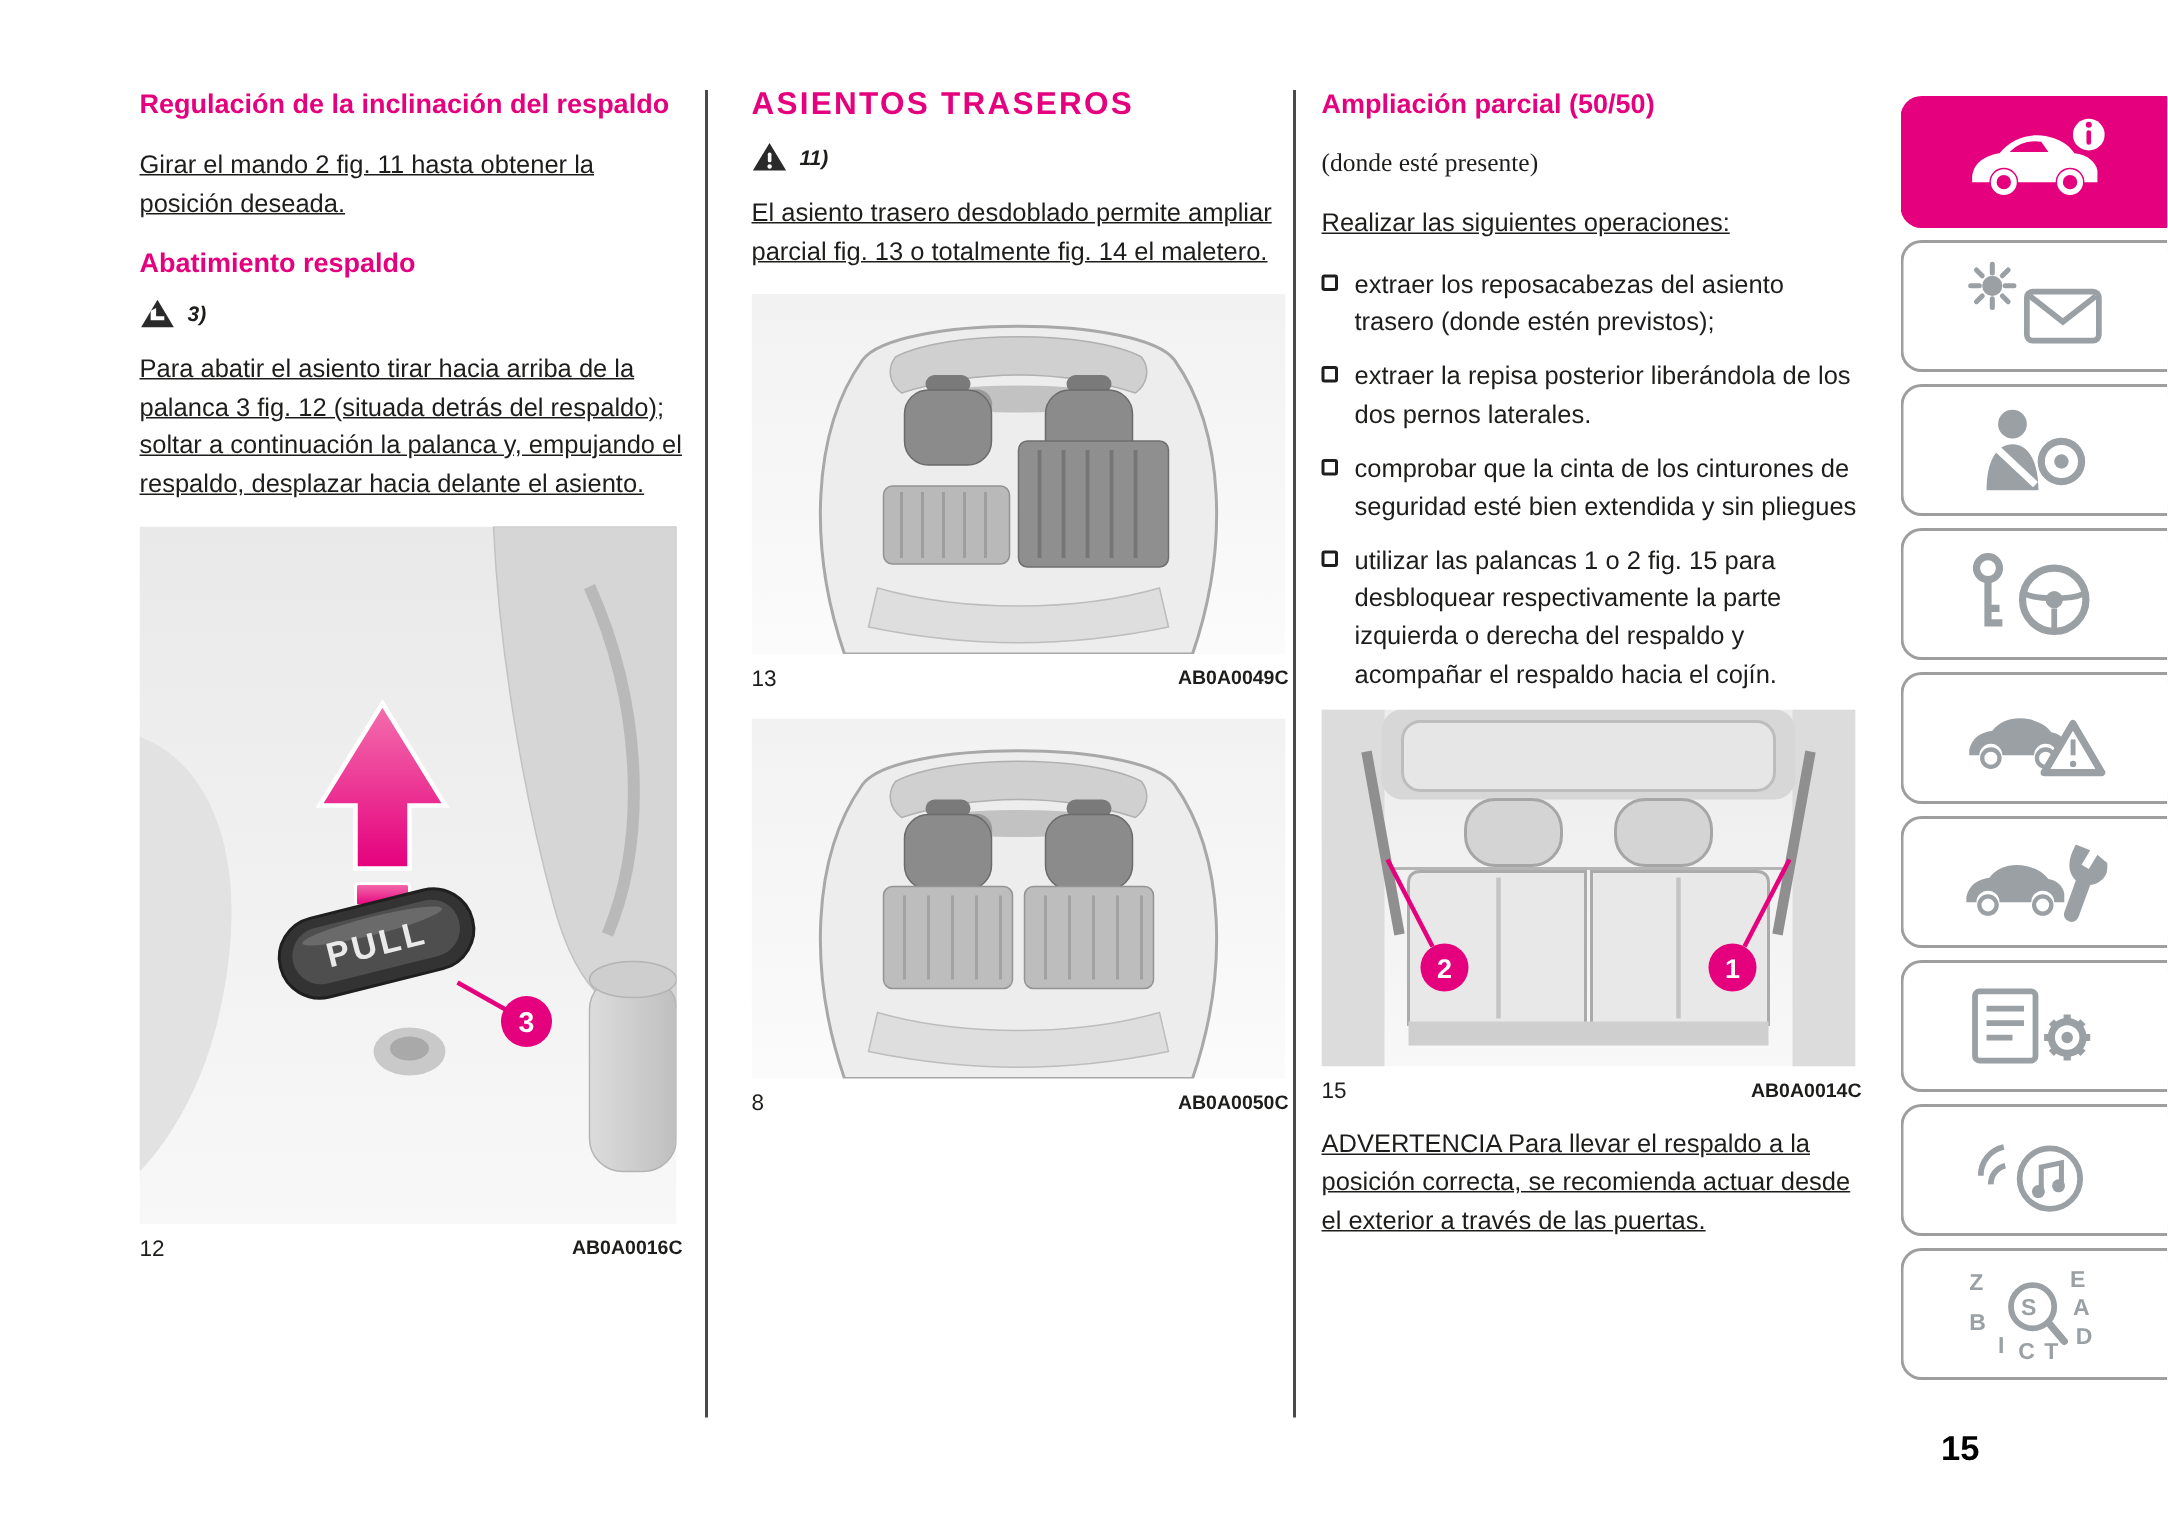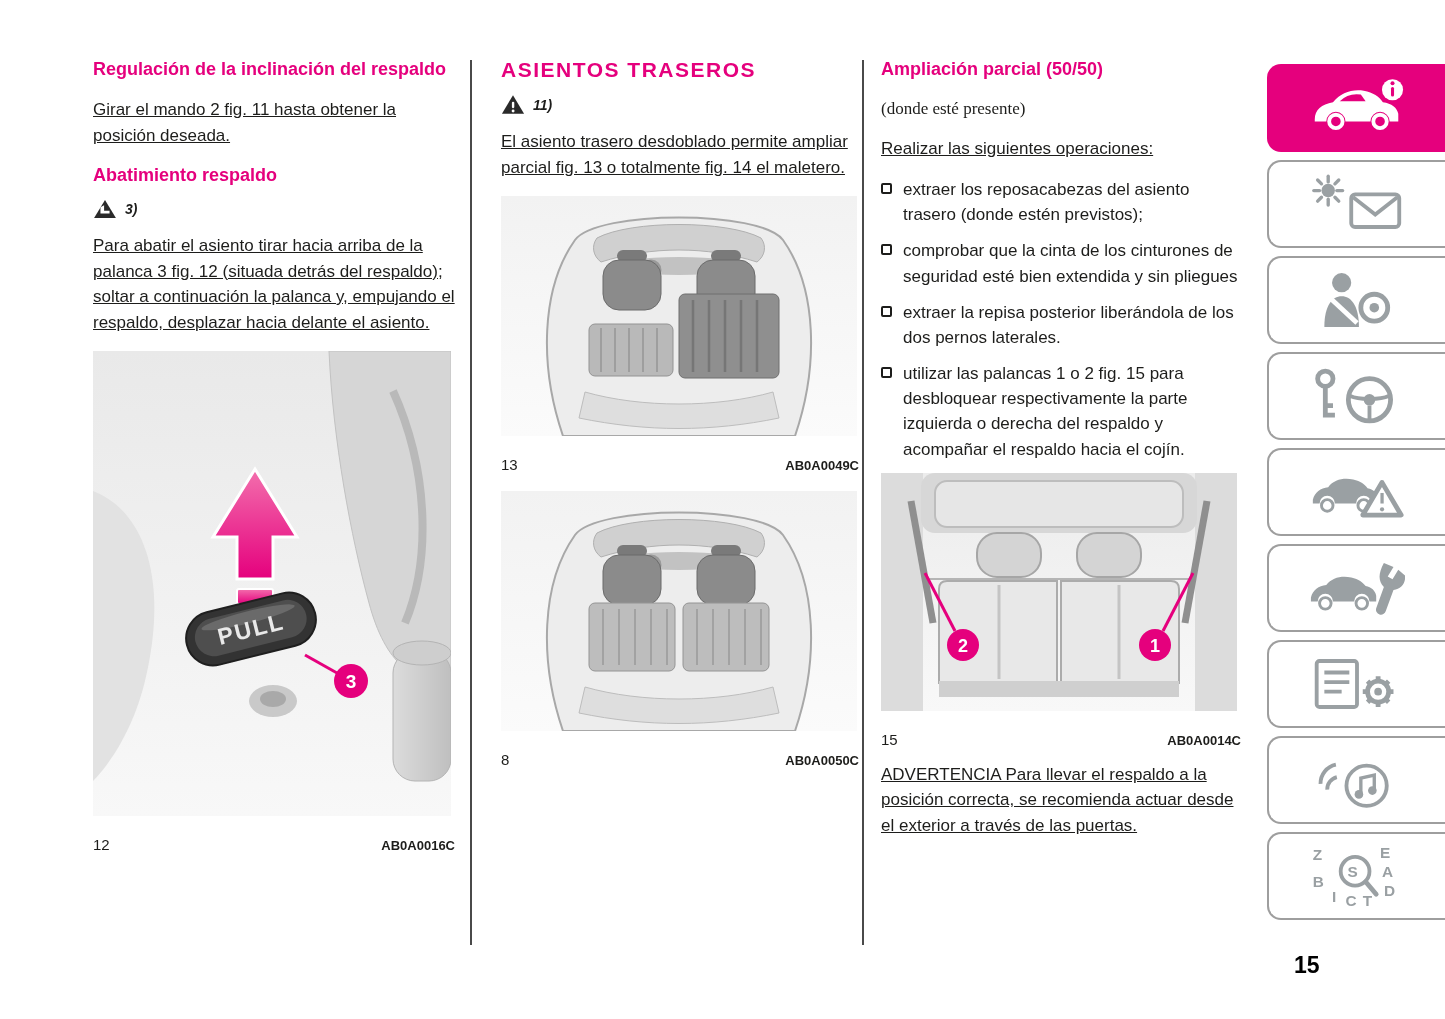--- a/index.html
+++ b/index.html
@@ -49,22 +49,22 @@
   ul.square-list { list-style: none; margin-bottom: 6px; }
   ul.square-list li { display: flex; gap: 11px; font-size: 17px; line-height: 1.48; margin-bottom: 11px; }
   .bullet-sq {
     flex: none; width: 11px; height: 11px; margin-top: 6px;
     border: 2.5px solid #1d1d1b; border-radius: 2px; background: #fff;
   }
 
   figure { margin: 0; }
   figure svg.figure-img { display: block; }
   .figcap {
-    display: flex; justify-content: space-between; align-items: flex-end;
-    margin-top: 20px;
+    display: flex; justify-content: space-between; align-items: flex-start;
+    margin-top: 8px;
   }
   .fig-num { font-size: 15px; }
   .fig-code { font-size: 13px; font-weight: bold; }
 
   .fig12-wrap { margin-top: 8px; }
   .fig13-wrap { margin-top: 10px; }
   .fig14-wrap { margin-top: 18px; }
   .fig15-wrap { margin-top: 6px; }
   .warning-para { margin-top: 14px; }
 
@@ -236,25 +236,25 @@
 
   <p class="body-text">Realizar las siguientes operaciones:</p>
 
   <ul class="square-list">
     <li>
       <span class="bullet-sq"></span>
       <span>extraer los reposacabezas del asiento trasero (donde estén previstos);</span>
     </li>
     <li>
       <span class="bullet-sq"></span>
-      <span>comprobar que la cinta de los cinturones de seguridad esté bien extendida y sin pliegues</span>
+      <span>extraer la repisa posterior liberándola de los dos pernos laterales.</span>
     </li>
     <li>
       <span class="bullet-sq"></span>
-      <span>extraer la repisa posterior liberándola de los dos pernos laterales.</span>
+      <span>comprobar que la cinta de los cinturones de seguridad esté bien extendida y sin pliegues</span>
     </li>
     <li>
       <span class="bullet-sq"></span>
       <span>utilizar las palancas 1 o 2 fig. 15 para desbloquear respectivamente la parte izquierda o derecha del respaldo y acompañar el respaldo hacia el cojín.</span>
     </li>
   </ul>
 
   <figure class="fig15-wrap">
     <svg class="figure-img" width="356" height="238" viewBox="0 0 356 238">
       <defs>

